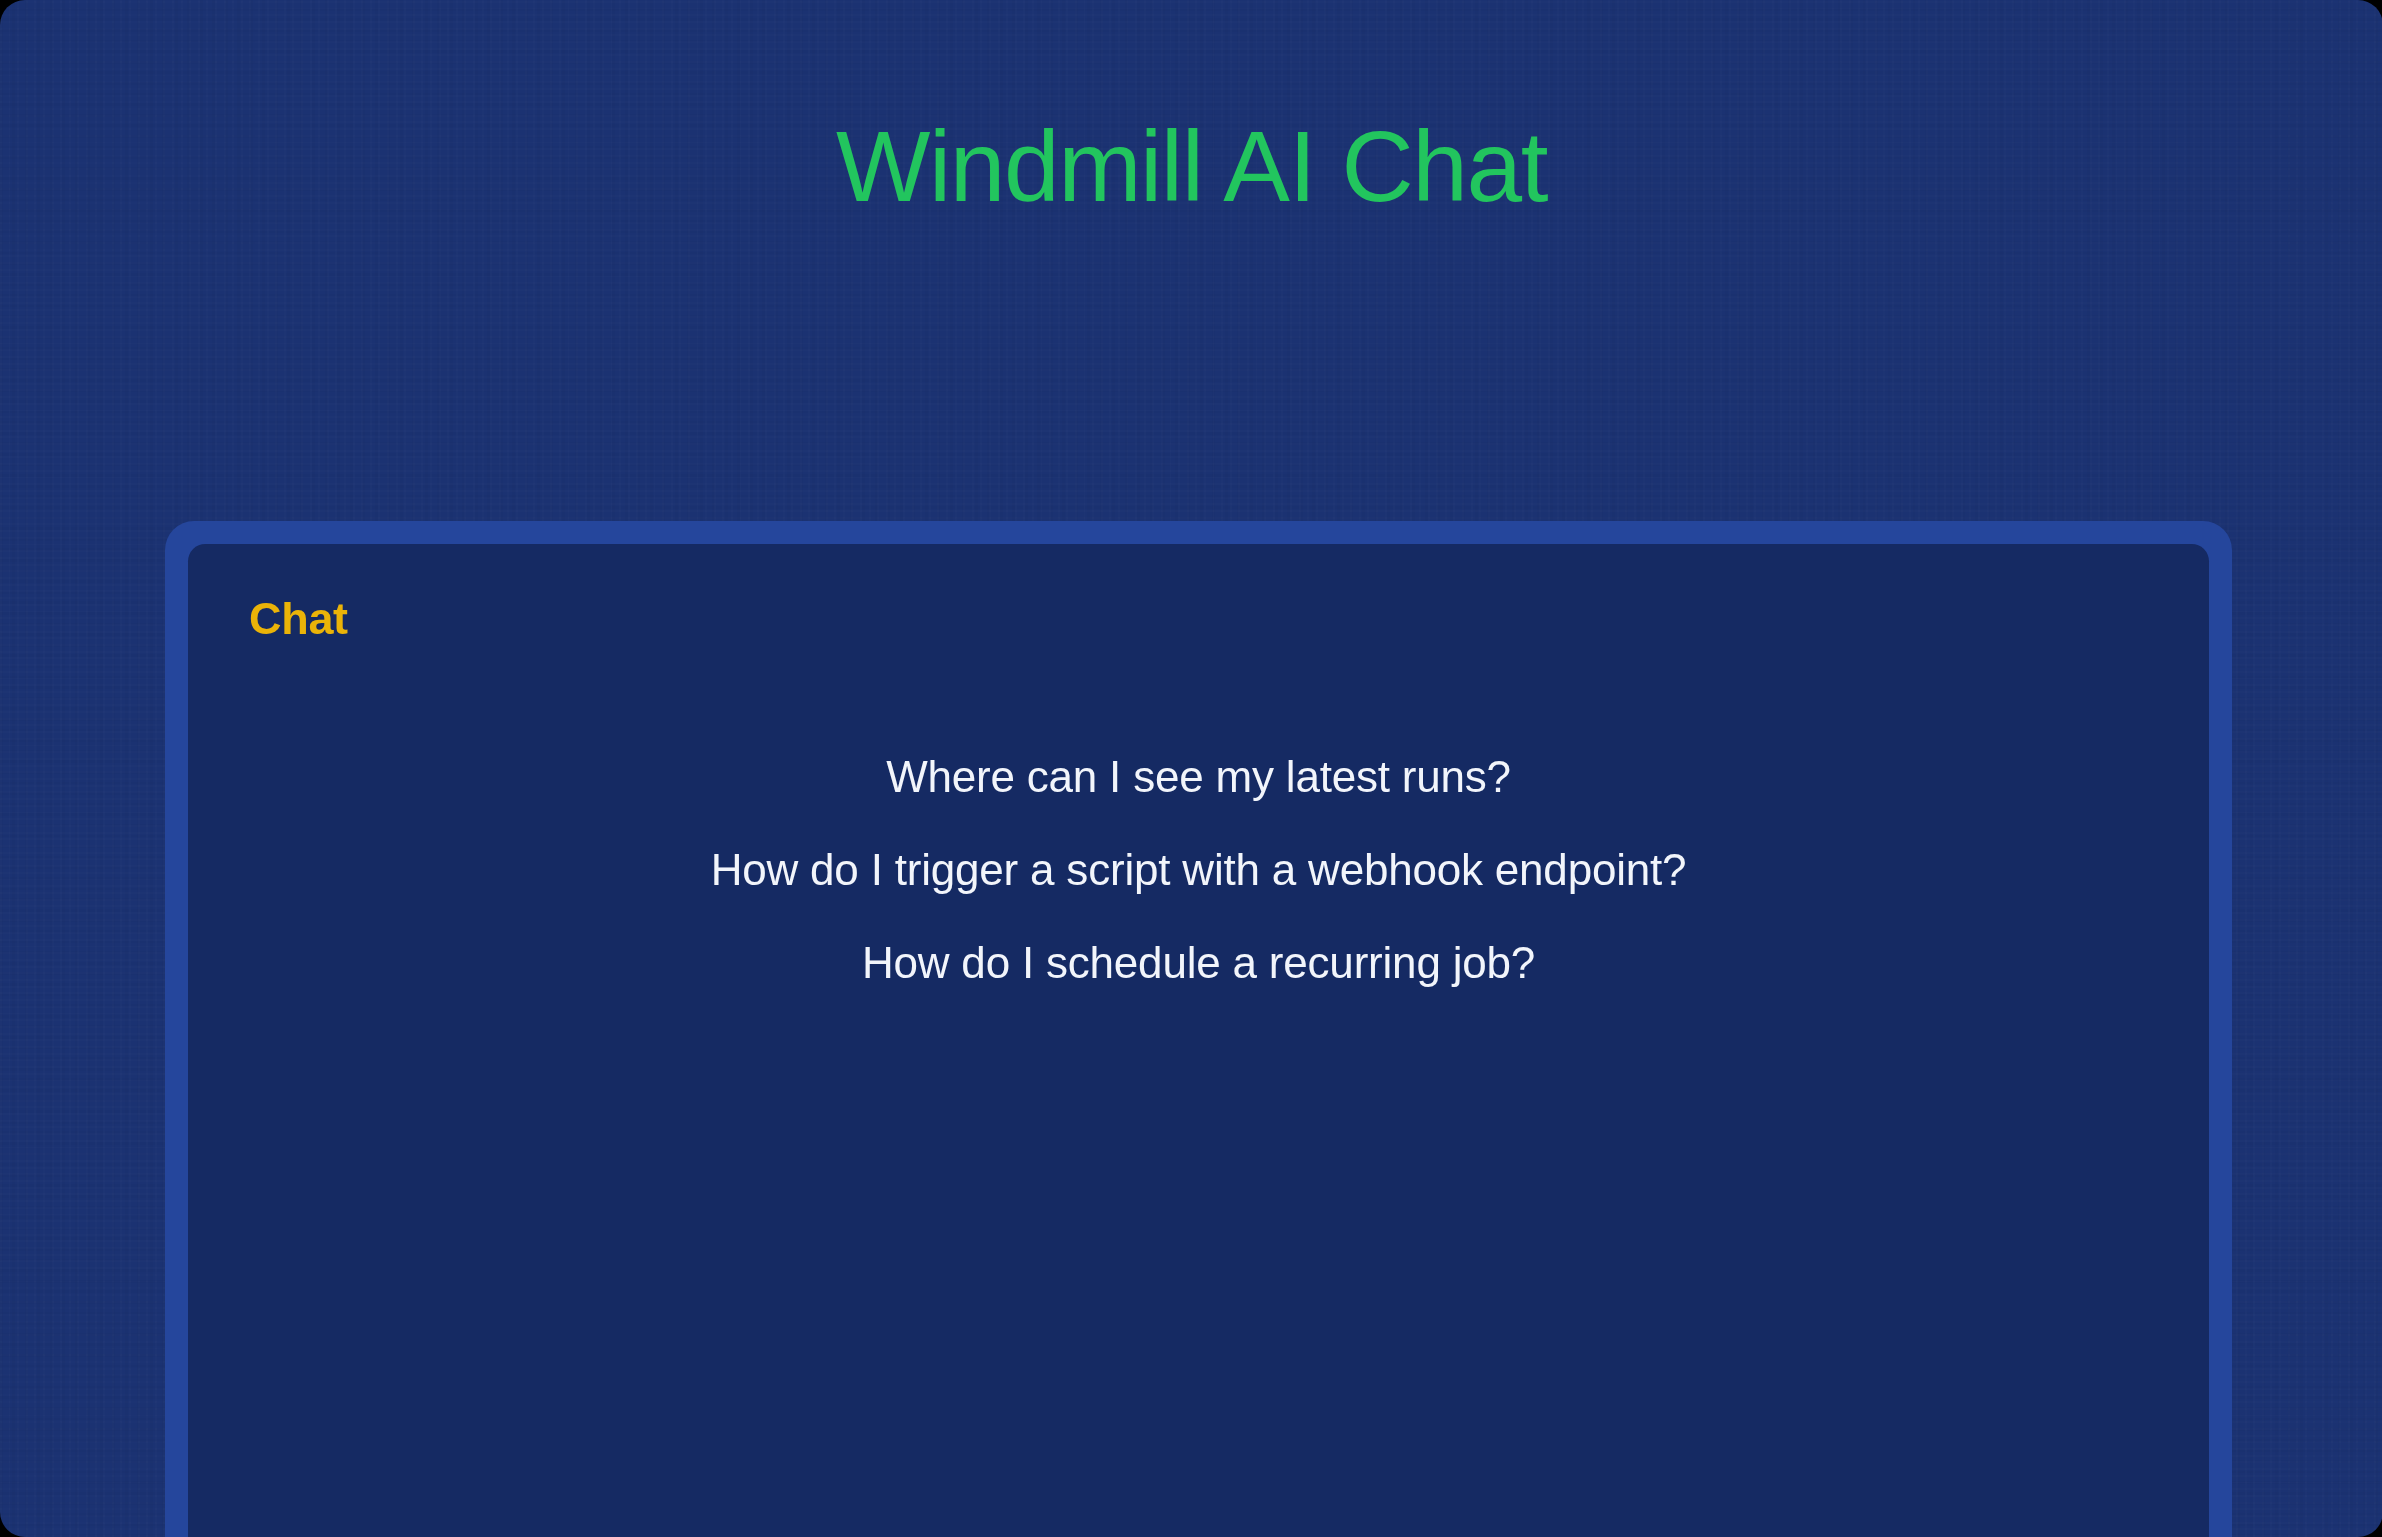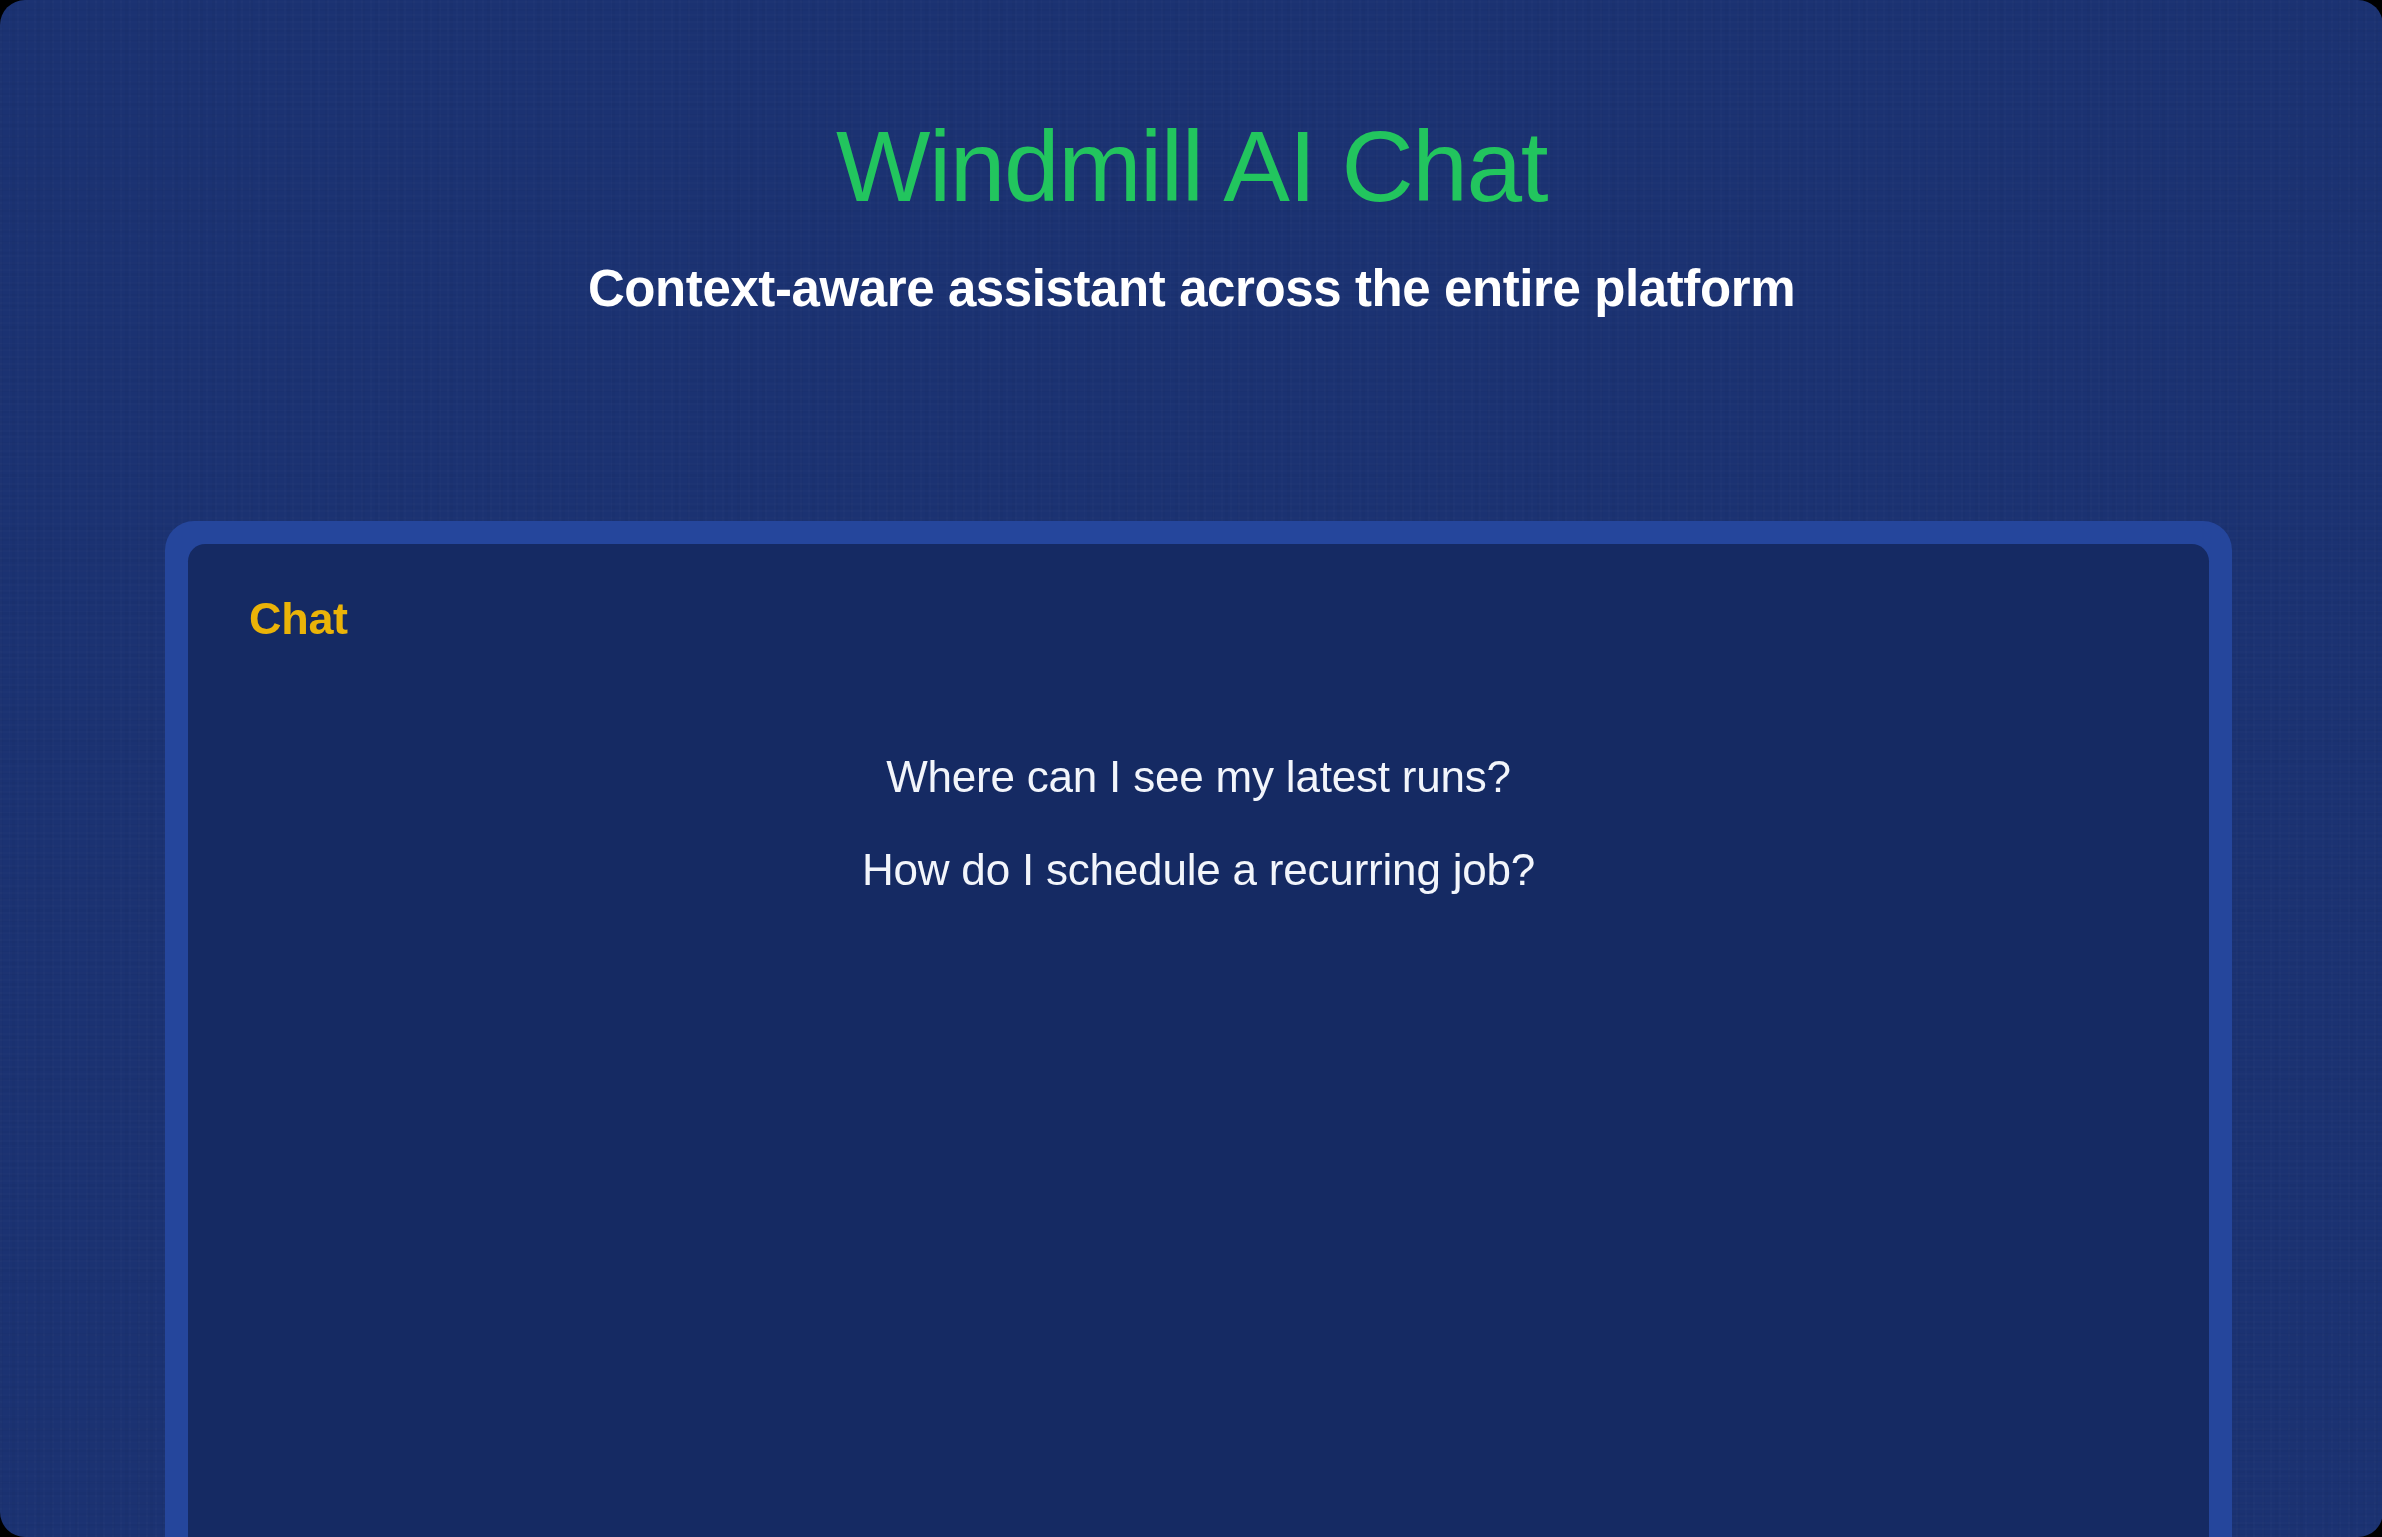--- a/index.html
+++ b/index.html
@@ -119,31 +119,31 @@
     white-space:nowrap;
   }
 </style>
 </head>
 <body>
 
 <div class="page">
 
   <div class="hero">
     <h1 class="hero-title">Windmill AI Chat</h1>
-    <p class="hero-subtitle">Context-aware assistant across the entire platform</p>
   </div>
 
   <div class="chat-card">
     <div class="chat-card-inner">
 
       <div class="chat-heading">Chat</div>
 
 
       <div class="suggestions">
         <div class="suggestion">Where can I see my latest runs?</div>
+        <div class="suggestion">How do I trigger a script with a webhook endpoint?</div>
         <div class="suggestion">How do I schedule a recurring job?</div>
       </div>
 
     </div>
   </div>
 
 </div>
 
 
 </body></html>

